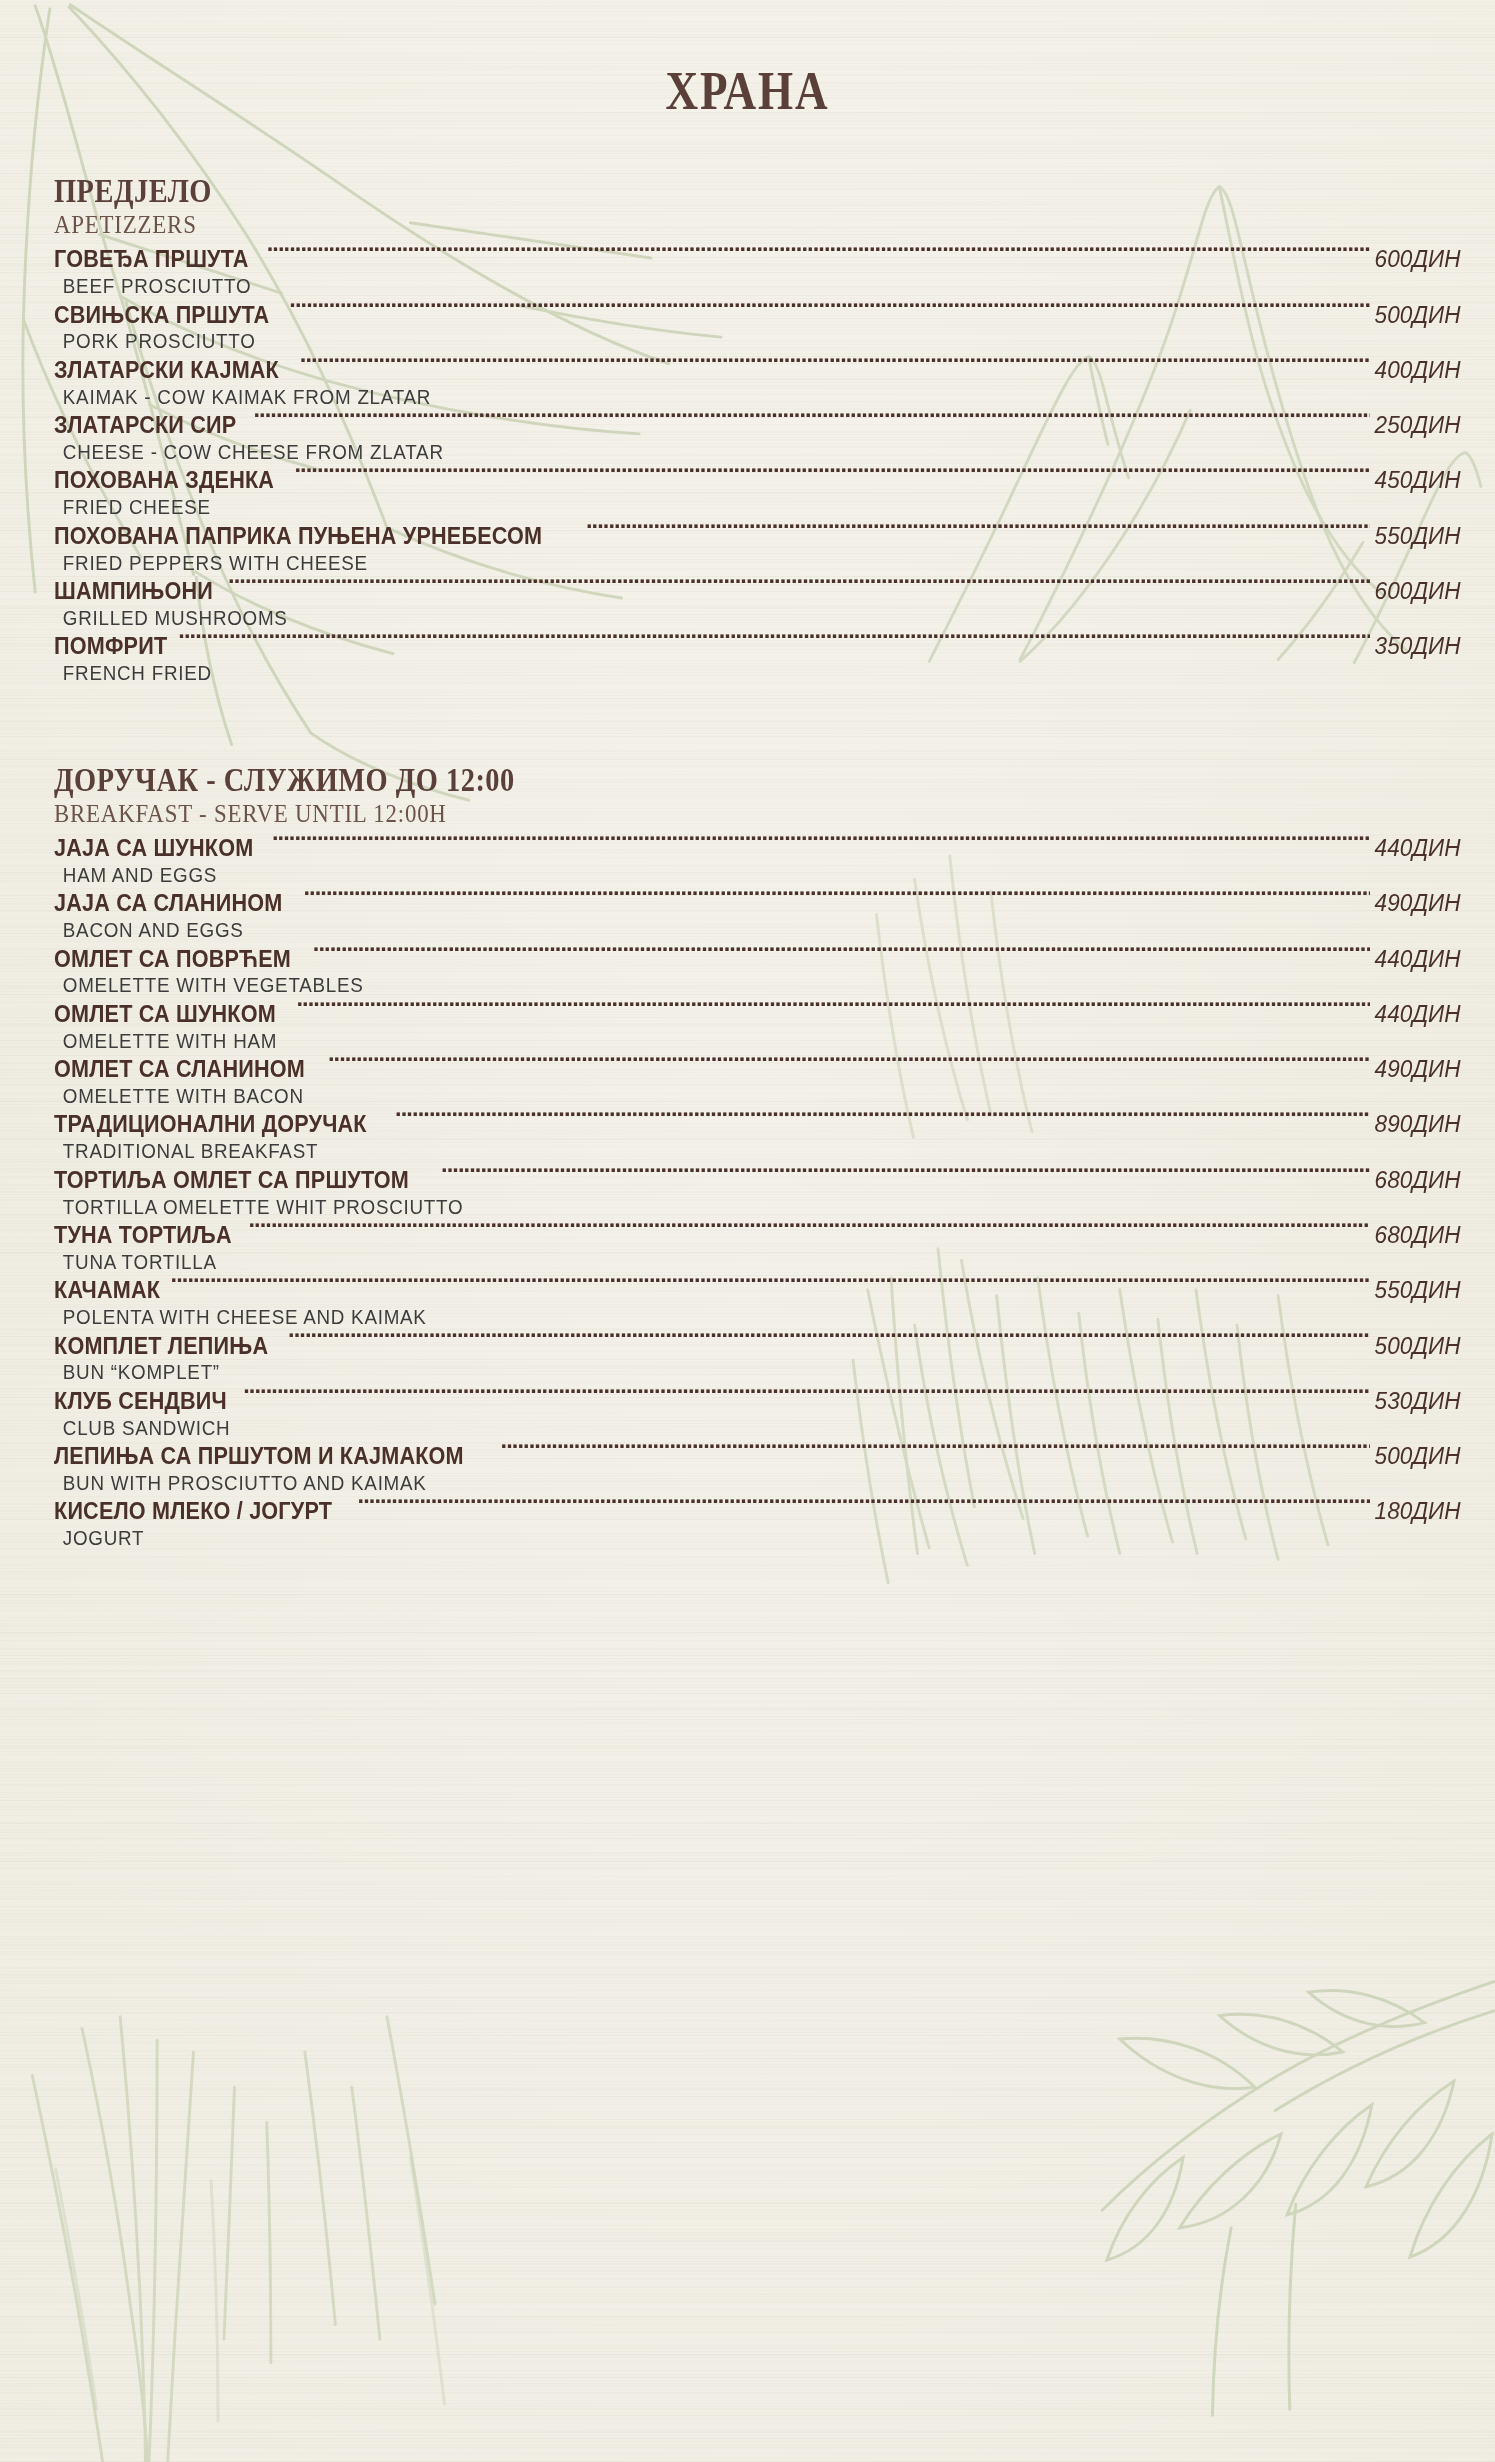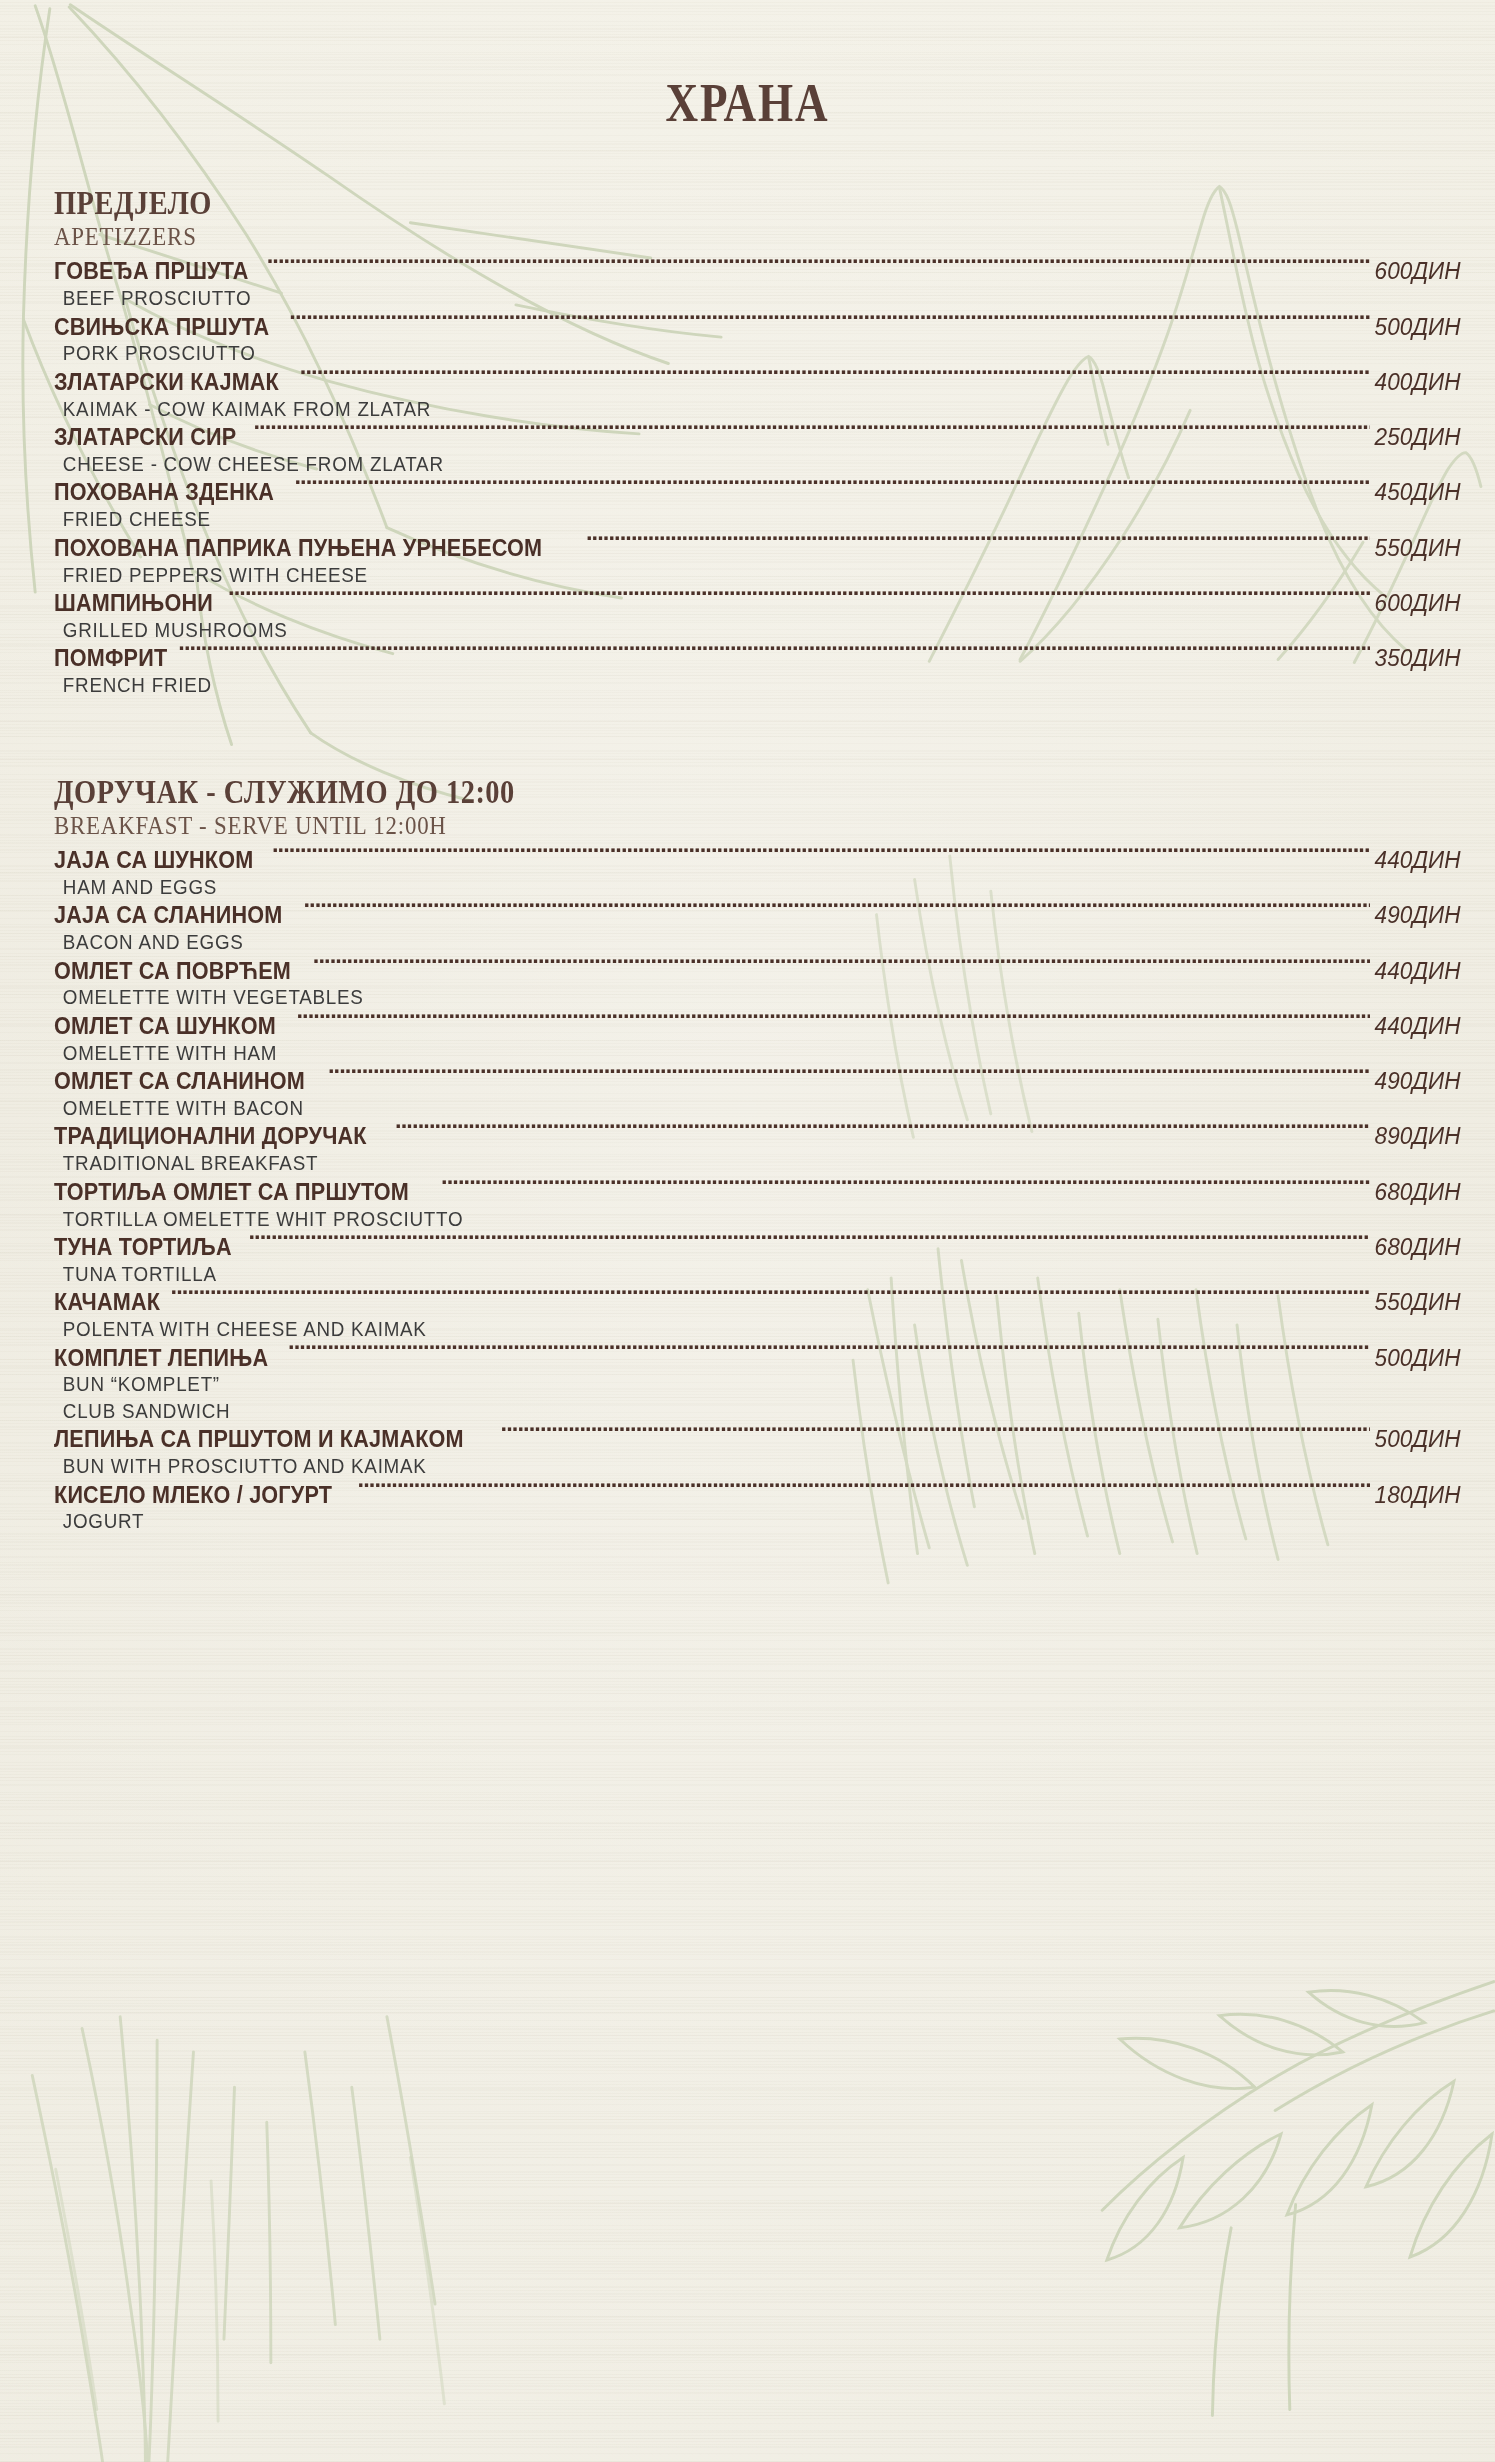--- a/index.html
+++ b/index.html
@@ -58,21 +58,21 @@
     position: absolute;
     inset: 0;
     z-index: 3;
     pointer-events: none;
   }
 
   
   #content {
     position: relative;
     z-index: 5;
-    padding: 12px 34px 0 34px;
+    padding: 0 34px 0 34px;
   }
 
   .menu-title {
     text-align: center;
     color: #5a4038;
     font-family: "Liberation Serif", serif;
     font-weight: bold;
     font-size: 55px;
     letter-spacing: 2.3px;
     line-height: 1;
@@ -440,20 +440,25 @@
           </div>
           <div class="item">
             <div class="item-row">
               <span class="item-name">КОМПЛЕТ ЛЕПИЊА</span>
               <span class="leader"></span>
               <span class="item-price">500ДИН</span>
             </div>
             <div class="item-sub">BUN “KOMPLET”</div>
           </div>
           <div class="item">
+            <div class="item-row">
+              <span class="item-name">КЛУБ СЕНДВИЧ</span>
+              <span class="leader"></span>
+              <span class="item-price">530ДИН</span>
+            </div>
             <div class="item-sub">CLUB SANDWICH</div>
           </div>
           <div class="item">
             <div class="item-row">
               <span class="item-name">ЛЕПИЊА СА ПРШУТОМ И КАЈМАКОМ</span>
               <span class="leader"></span>
               <span class="item-price">500ДИН</span>
             </div>
             <div class="item-sub">BUN WITH PROSCIUTTO AND KAIMAK</div>
           </div>

